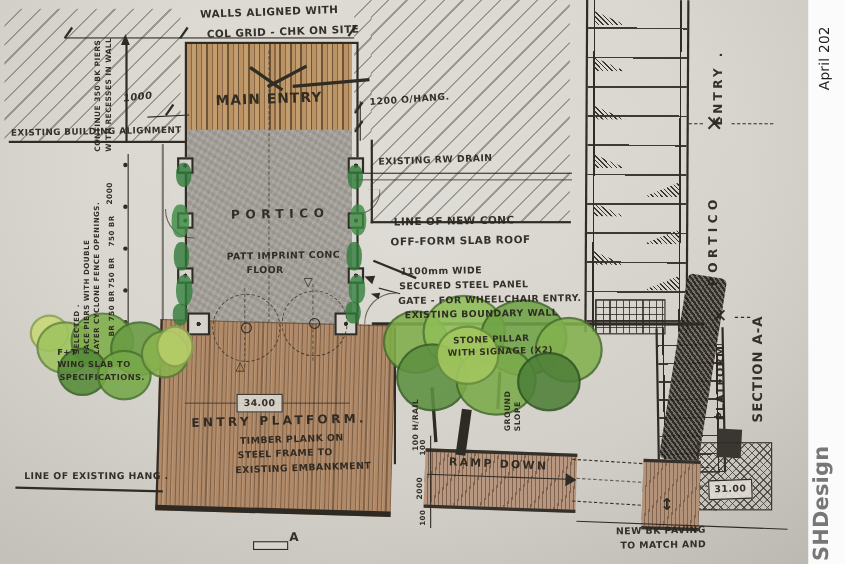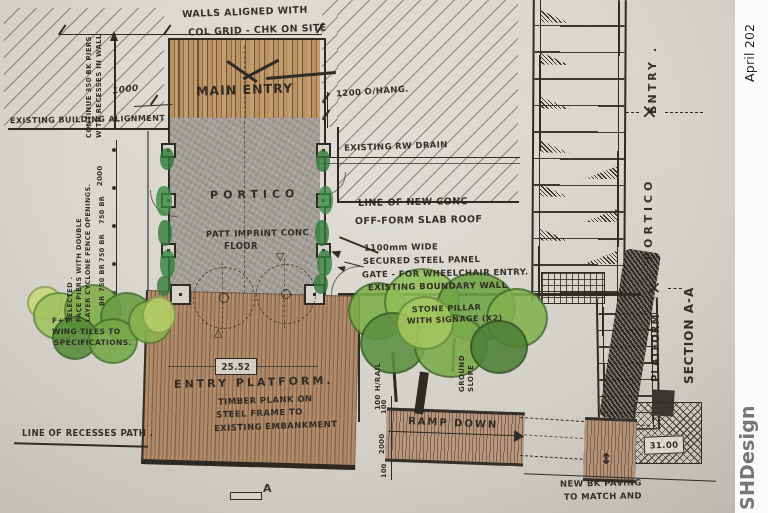--- a/index.html
+++ b/index.html
@@ -191,21 +191,21 @@
   <div class="abs" style="left:665px;top:112px;width:38px;border-top:1.6px dashed #2f2b25"></div>
   <div class="lbl" style="left:647px;top:278px;font-size:17px;font-weight:700">✕</div>
   <div class="abs" style="left:668px;top:288px;width:14px;border-top:1.6px dashed #2f2b25"></div>
   <div class="lbl" style="left:276px;top:250px;font-size:11px">▽</div>
   <div class="lbl" style="left:214px;top:326px;font-size:11px">△</div>
   <div class="lbl" style="left:600px;top:450px;font-size:15px">↕</div>
   <div class="abs" style="left:230px;top:492px;width:30px;height:6px;border:1.4px solid #2f2b25;background:#d6d3cc"></div>
   <div class="lbl" style="left:263px;top:482px;font-size:11px;font-weight:700">A</div>
 
   <div class="abs" style="left:215px;top:358px;width:40px;height:15px;border:1.5px solid #2f2b25;background:rgba(220,217,210,.88);display:flex;align-items:center;justify-content:center">
-    <span class="lbl" style="position:static;font-size:8.5px">25.52</span>
+    <span class="lbl" style="position:static;font-size:8.5px">34.00</span>
   </div>
   <div class="abs" style="left:644px;top:436px;width:38px;height:16px;border:1.5px solid #2f2b25;background:rgba(222,219,212,.92);display:flex;align-items:center;justify-content:center;transform:rotate(-2deg)">
     <span class="lbl" style="position:static;font-size:8.5px">31.00</span>
   </div>
 
   <div class="lbl" style="left:182px;top:6px;font-size:9.5px;transform:rotate(-2deg)">WALLS ALIGNED WITH</div>
   <div class="lbl" style="left:188px;top:24px;font-size:9.5px;transform:rotate(-2deg)">COL GRID - CHK ON SITE</div>
   <div class="lbl" style="left:196px;top:82px;font-size:12.5px;font-weight:700;letter-spacing:1px;transform:rotate(-2deg)">MAIN ENTRY</div>
   <div class="lbl" style="left:336px;top:86px;font-size:8.5px;transform:rotate(-4deg)">1200 O/HANG.</div>
   <div class="lbl" style="left:10px;top:115px;font-size:8px;transform:rotate(-1deg)">EXISTING BUILDING ALIGNMENT</div>
@@ -234,30 +234,30 @@
   <div class="lbl" style="left:358px;top:196px;font-size:9.5px;transform:rotate(-1deg)">LINE OF NEW CONC</div>
   <div class="lbl" style="left:355px;top:214px;font-size:9.5px;transform:rotate(-1deg)">OFF-FORM SLAB ROOF</div>
   <div class="lbl" style="left:364px;top:242px;font-size:8.5px;transform:rotate(-1deg)">1100mm WIDE</div>
   <div class="lbl" style="left:363px;top:255px;font-size:8.5px;transform:rotate(-1deg)">SECURED STEEL PANEL</div>
   <div class="lbl" style="left:362px;top:268px;font-size:8.5px;transform:rotate(-1deg)">GATE - FOR WHEELCHAIR ENTRY.</div>
   <div class="lbl" style="left:368px;top:281px;font-size:8.5px;transform:rotate(-1deg)">EXISTING BOUNDARY WALL</div>
 
   <div class="lbl" style="left:412px;top:304px;font-size:8px;transform:rotate(-2deg);z-index:5">STONE PILLAR</div>
   <div class="lbl" style="left:407px;top:315px;font-size:8px;transform:rotate(-2deg);z-index:5">WITH SIGNAGE (X2)</div>
   <div class="lbl" style="left:52px;top:316px;font-size:7.5px;z-index:5">F+T</div>
-  <div class="lbl" style="left:52px;top:327px;font-size:7.5px;z-index:5">WING TILES TO</div>
+  <div class="lbl" style="left:52px;top:327px;font-size:7.5px;z-index:5">WING SLAB TO</div>
   <div class="lbl" style="left:54px;top:338px;font-size:7.5px;z-index:5">SPECIFICATIONS.</div>
 
   <div class="lbl" style="left:174px;top:376px;font-size:11px;letter-spacing:3px;transform:rotate(-1.5deg)">ENTRY PLATFORM.</div>
   <div class="lbl" style="left:218px;top:395px;font-size:8.5px;transform:rotate(-2deg)">TIMBER PLANK ON</div>
   <div class="lbl" style="left:216px;top:408px;font-size:8.5px;transform:rotate(-2deg)">STEEL FRAME TO</div>
   <div class="lbl" style="left:214px;top:421px;font-size:8.5px;transform:rotate(-2deg)">EXISTING EMBANKMENT</div>
 
   <div class="lbl" style="left:408px;top:417px;font-size:10px;letter-spacing:2px;transform:rotate(2.5deg)">RAMP DOWN</div>
-  <div class="lbl" style="left:22px;top:428px;font-size:8.5px">LINE OF RECESSES PATH .</div>
+  <div class="lbl" style="left:22px;top:428px;font-size:8.5px">LINE OF EXISTING HANG .</div>
   <div class="lbl" style="left:560px;top:478px;font-size:8.5px;transform:rotate(-1deg)">NEW BK PAVING</div>
   <div class="lbl" style="left:564px;top:491px;font-size:8.5px;transform:rotate(-1deg)">TO MATCH AND</div>
 
   <div class="lbl vt" style="left:374px;top:348px;height:62px;font-size:7px">100 H/RAIL</div>
   <div class="lbl vt" style="left:458px;top:340px;height:52px;font-size:7px;line-height:9px">
     <span style="display:block">GROUND</span>
     <span style="display:block">SLOPE</span>
   </div>
   <div class="lbl vt" style="left:380px;top:396px;height:18px;font-size:6.5px">100</div>
   <div class="lbl vt" style="left:378px;top:418px;height:36px;font-size:6.8px">2000</div>

